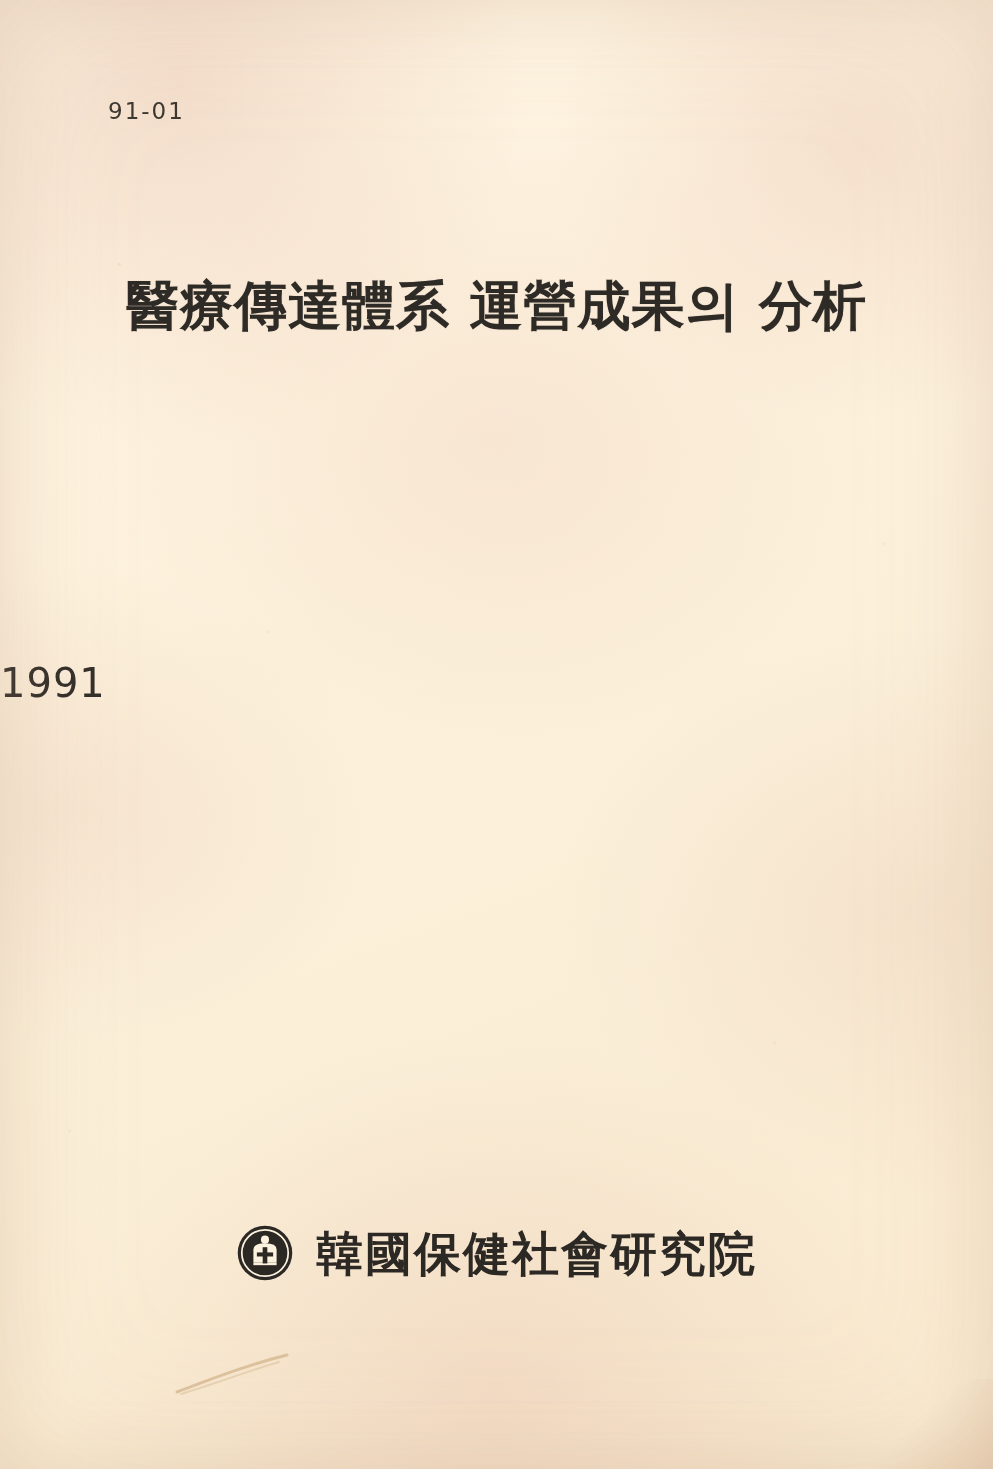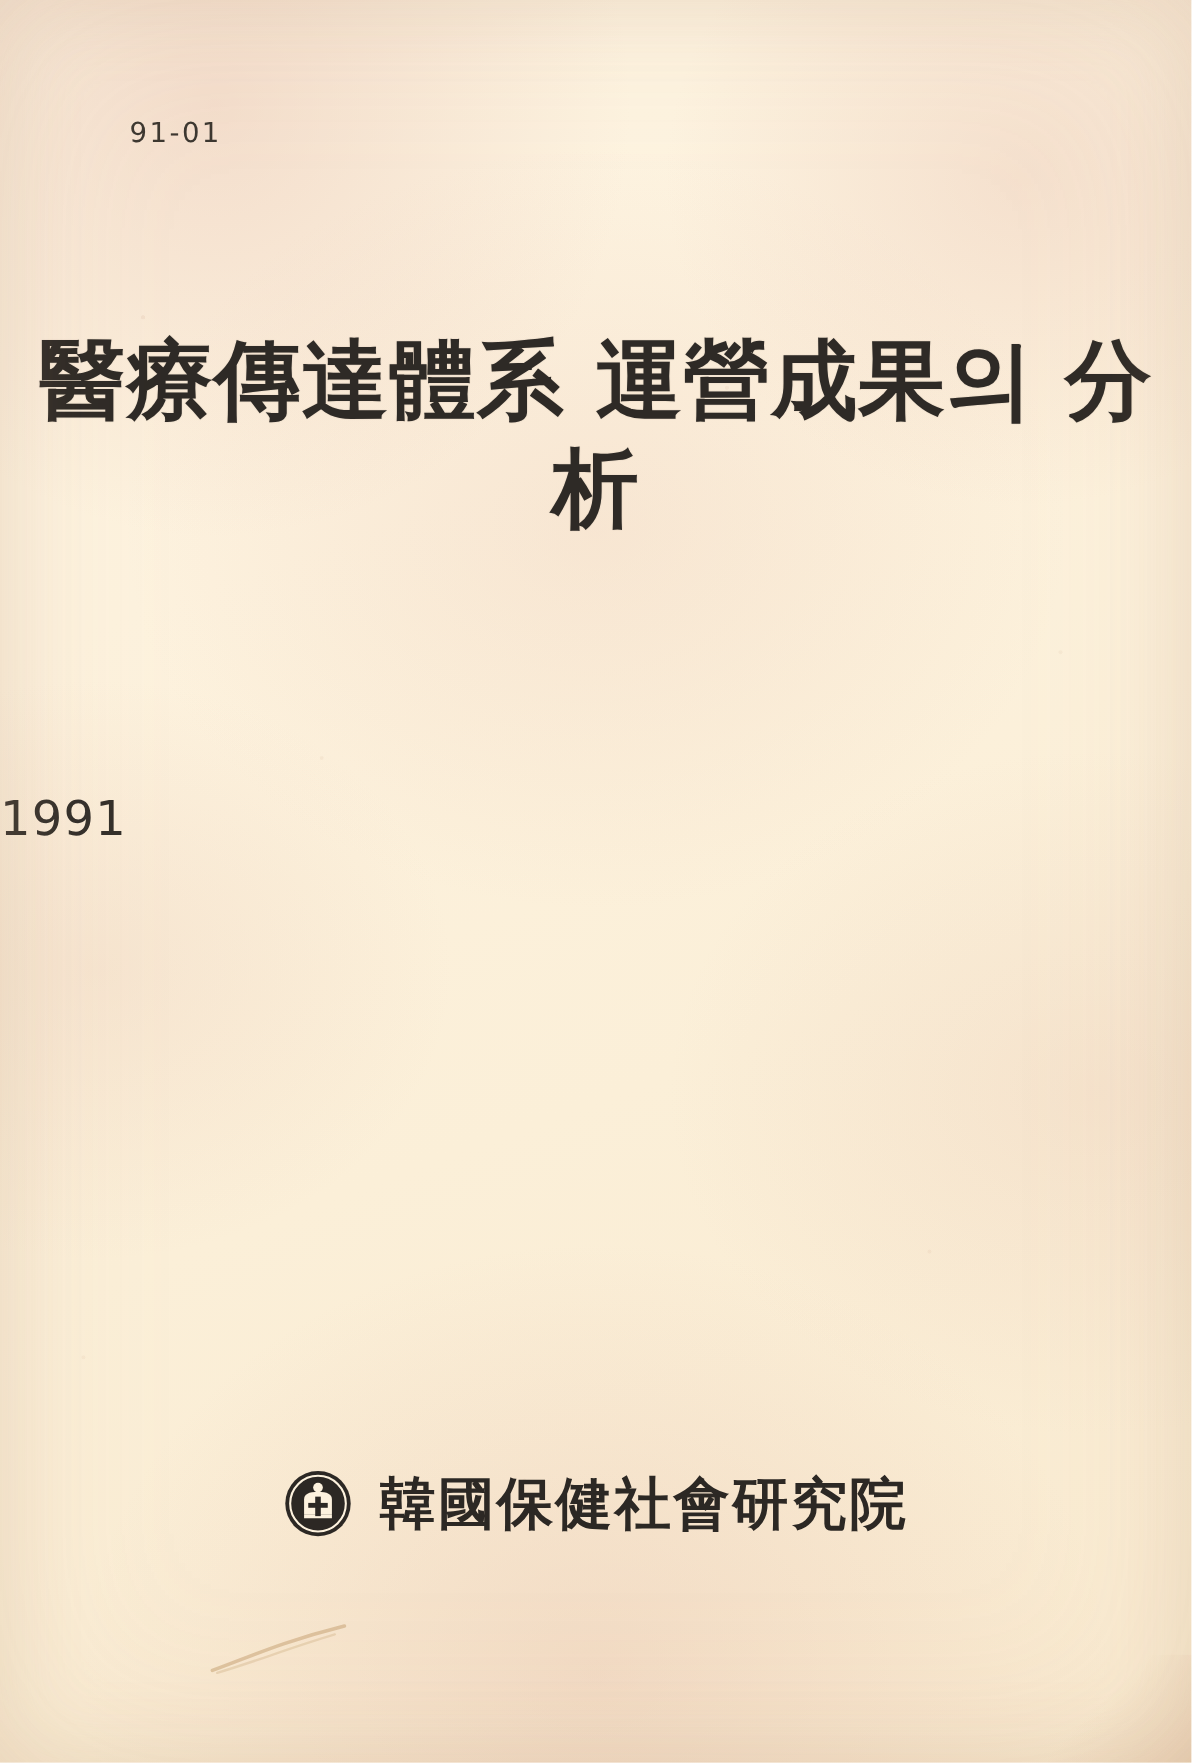--- a/index.html
+++ b/index.html
@@ -58,21 +58,21 @@
     font-weight: 500;
     margin-top: 24px;
   }
   .title {
     position: absolute;
     left: 0;
     right: 0;
     top: 272px;
     text-align: center;
     font-family: "DejaVu Serif", serif;
-    font-size: 72px;
+    font-size: 53px;
     font-weight: 700;
     color: #2e2a26;
     letter-spacing: 1px;
     line-height: 1.25;
     text-shadow: 0 0 1px rgba(60,50,40,0.25);
   }
   .year {
     position: absolute;
     left: 0;
     right: 0;

